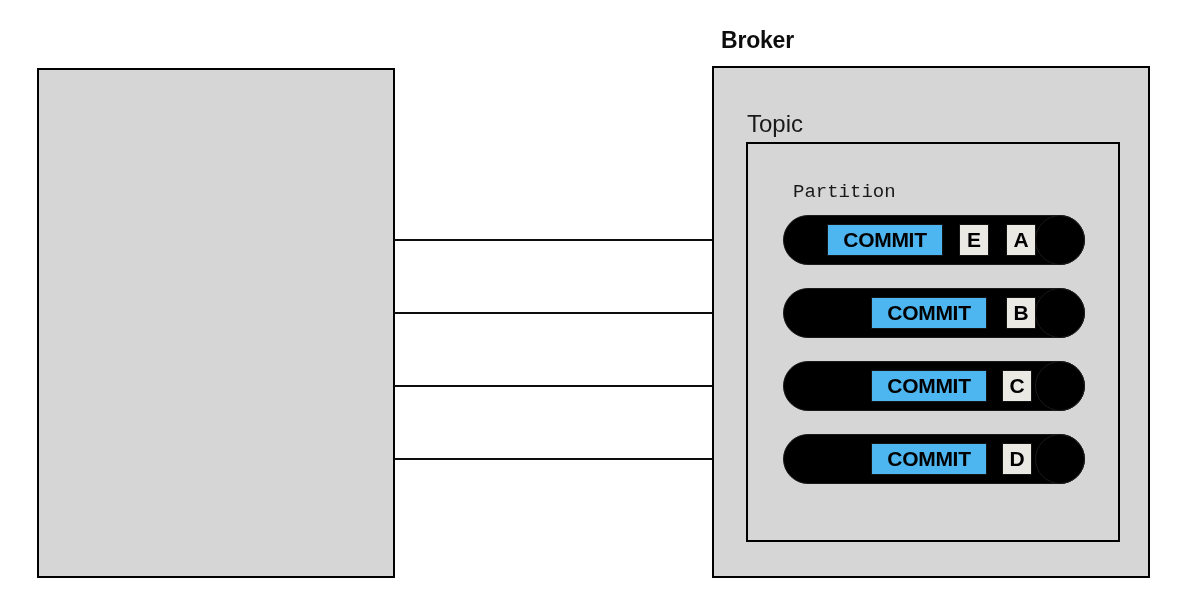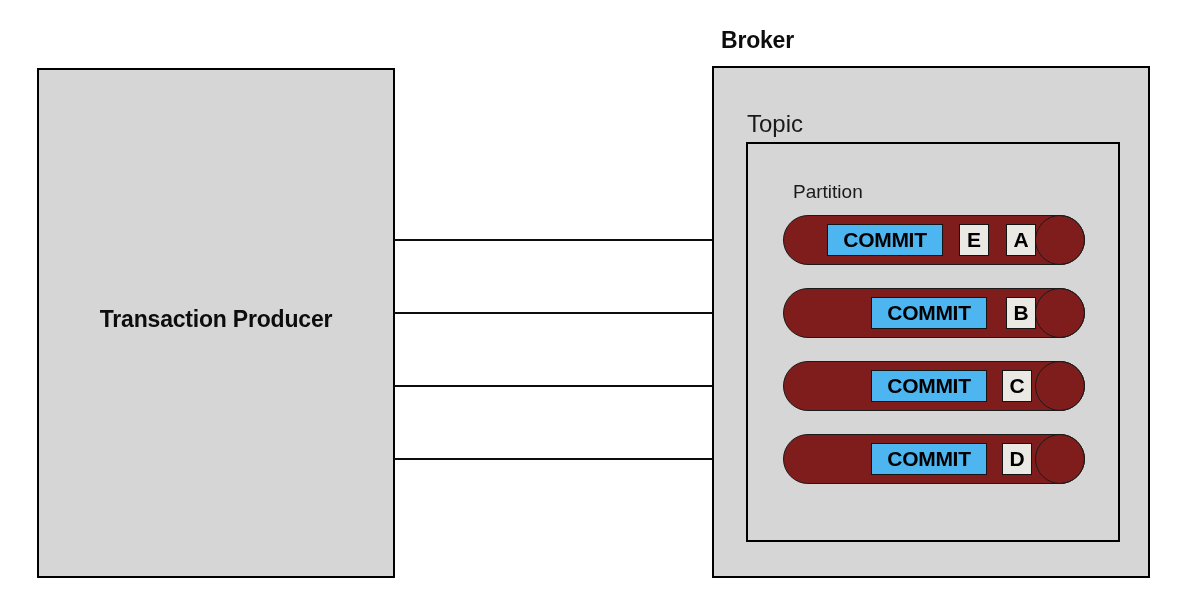--- a/index.html
+++ b/index.html
@@ -73,28 +73,29 @@
     background: #d6d6d6;
     border: 2px solid #000000;
     box-sizing: border-box;
   }
   .partition-label {
     position: absolute;
     left: 793px;
     top: 181px;
     font-size: 19px;
     color: #1a1a1a;
+    font-family: Liberation Mono, monospace;
   }
   
   .log-row {
     position: absolute;
     left: 783px;
     width: 302px;
     height: 50px;
-    background: #7f1d1d;
+    background: #000000;
     border: 1.6px solid #1a1a1a;
     border-radius: 26px;
     box-sizing: border-box;
   }
   .log-end-cap {
     position: absolute;
     right: -1px;
     top: -1px;
     width: 50px;
     height: 50px;
@@ -154,21 +155,20 @@
     font-size: 19px;
     color: #1a1a1a;
   }
 </style>
 </head>
 <body>
 
 <div id="canvas">
 
   <div class="producer-box"></div>
-  <div class="producer-label">Transaction Producer</div>
 
 
   <div class="arrow-line" style="left:394px; top:239px; width:378px;"></div>
   <div class="arrow-head" style="left:772px; top:233px;"></div>
 
   <div class="arrow-line" style="left:394px; top:312px; width:378px;"></div>
   <div class="arrow-head" style="left:772px; top:306px;"></div>
 
   <div class="arrow-line" style="left:394px; top:385px; width:378px;"></div>
   <div class="arrow-head" style="left:772px; top:379px;"></div>

